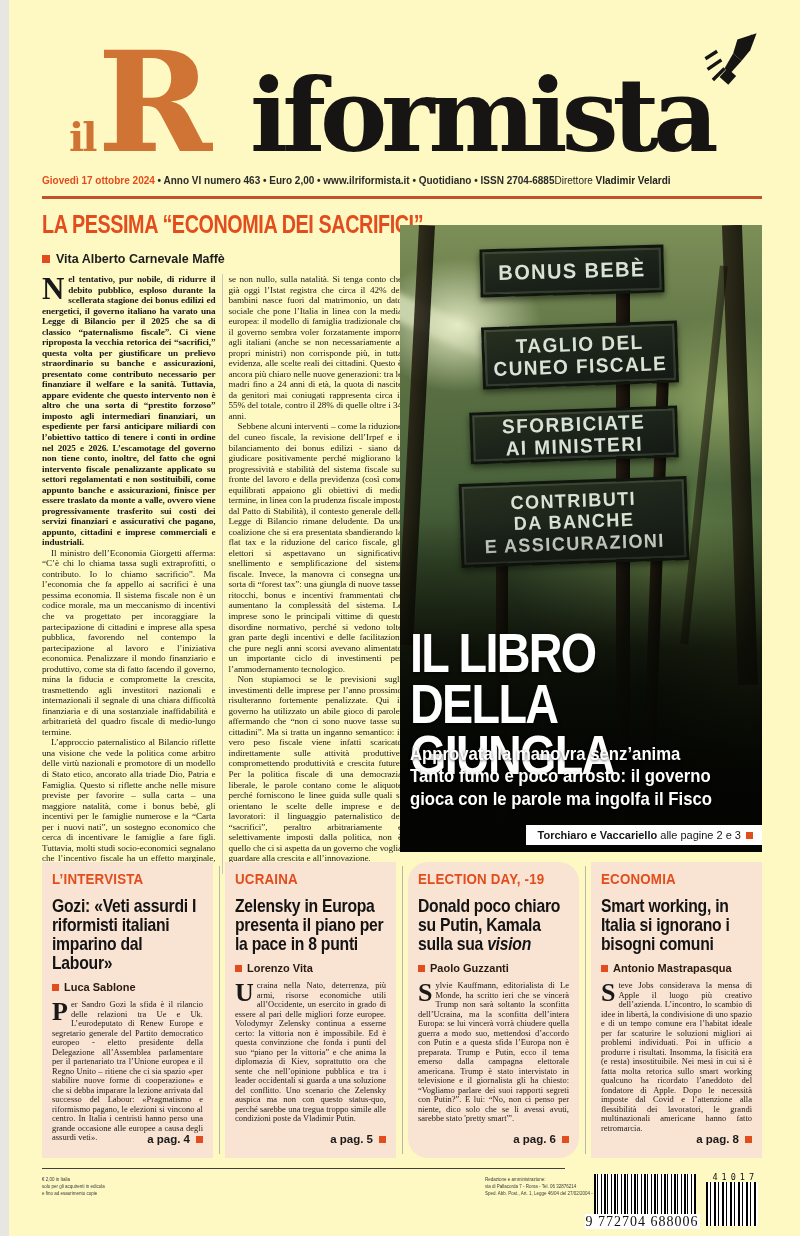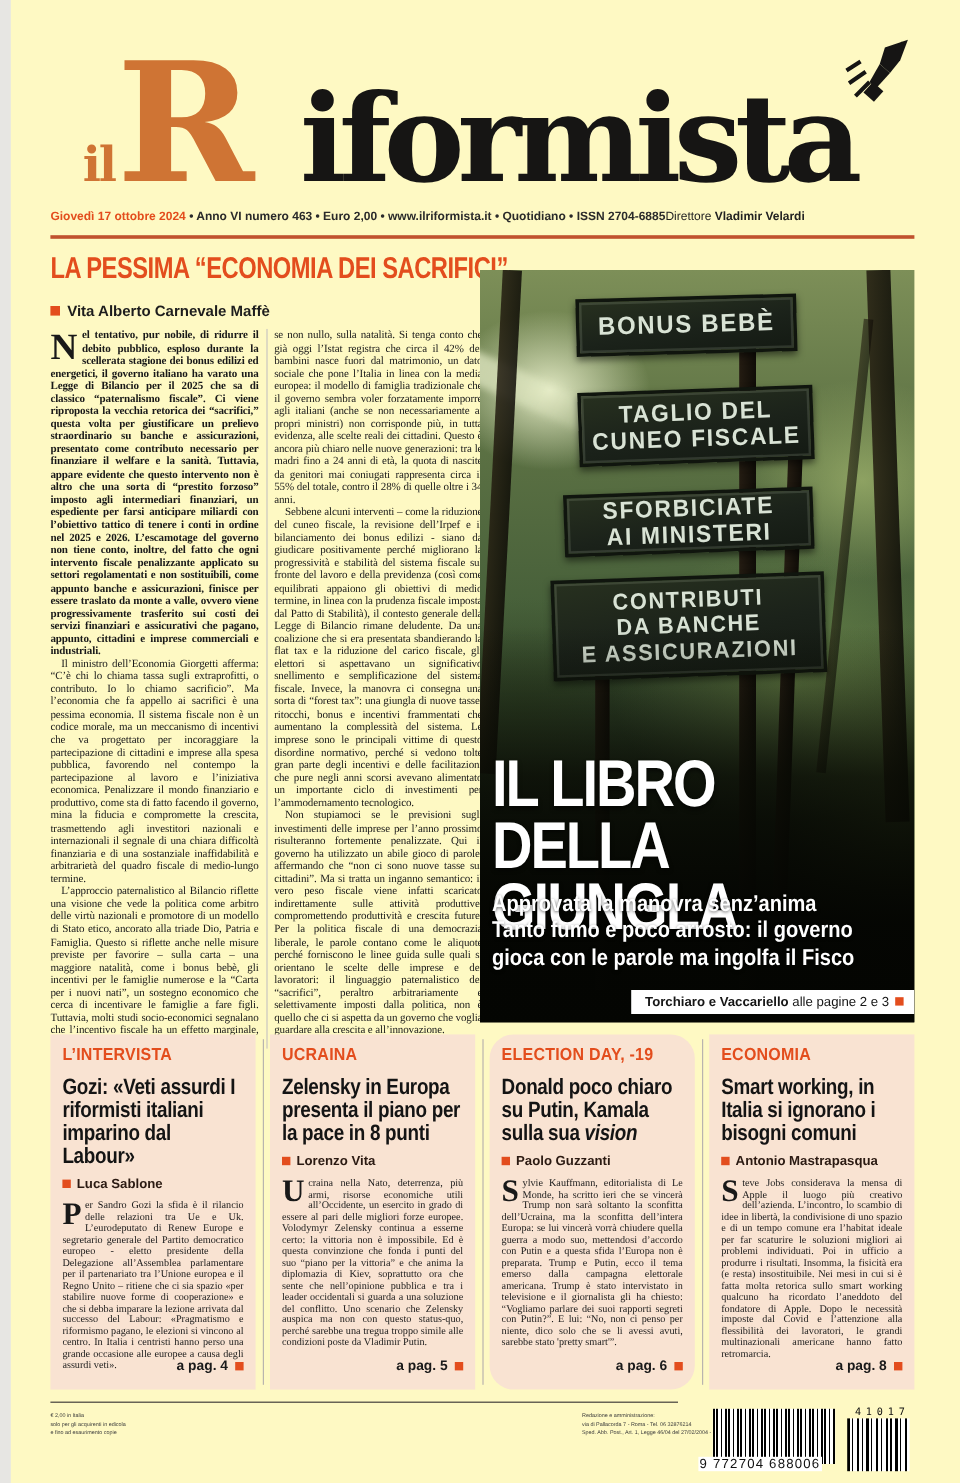--- a/index.html
+++ b/index.html
@@ -101,21 +101,21 @@
   .footer-rule { position:absolute; top:1168px; left:33px; width:523px; height:1px; background:#44403c; }
   .imprint { position:absolute; font-size:4.5px; line-height:1.6; color:#3a3a3a; }
   .imp-left { top:1176px; left:33px; }
   .imp-center { top:1176px; left:476px; }
   .barcode { position:absolute; top:1172px; left:585px; width:168px; height:58px; }
   .bars-main { position:absolute; left:0; top:2px; width:102px; height:46px;
     background:repeating-linear-gradient(90deg,#000 0 2px,#fff 2px 3px,#000 3px 4px,#fff 4px 7px,#000 7px 8px,#fff 8px 10px); }
   .bars-addon { position:absolute; left:112px; top:10px; width:52px; height:44px;
     background:repeating-linear-gradient(90deg,#000 0 2px,#fff 2px 4px,#000 4px 5px,#fff 5px 8px); }
   .bc-num { position:absolute; left:-12px; top:42px; width:120px; background:transparent; color:#111;
-            font-family:Liberation Sans, sans-serif; font-size:11px; letter-spacing:1px; }
+            font-family:Liberation Serif, serif; font-size:14px; letter-spacing:1px; text-align:center; }
   .bc-num i { font-style:normal; background:#fff; padding:0 1px; }
   .bc-addon-num { position:absolute; left:112px; top:0; width:52px; color:#111;
                   font-family:"DejaVu Sans Mono", monospace; font-size:8.5px; letter-spacing:4px; text-align:right; }
 </style>
 </head>
 <body>
 
 <div class="page">
 
   <div class="logo">

